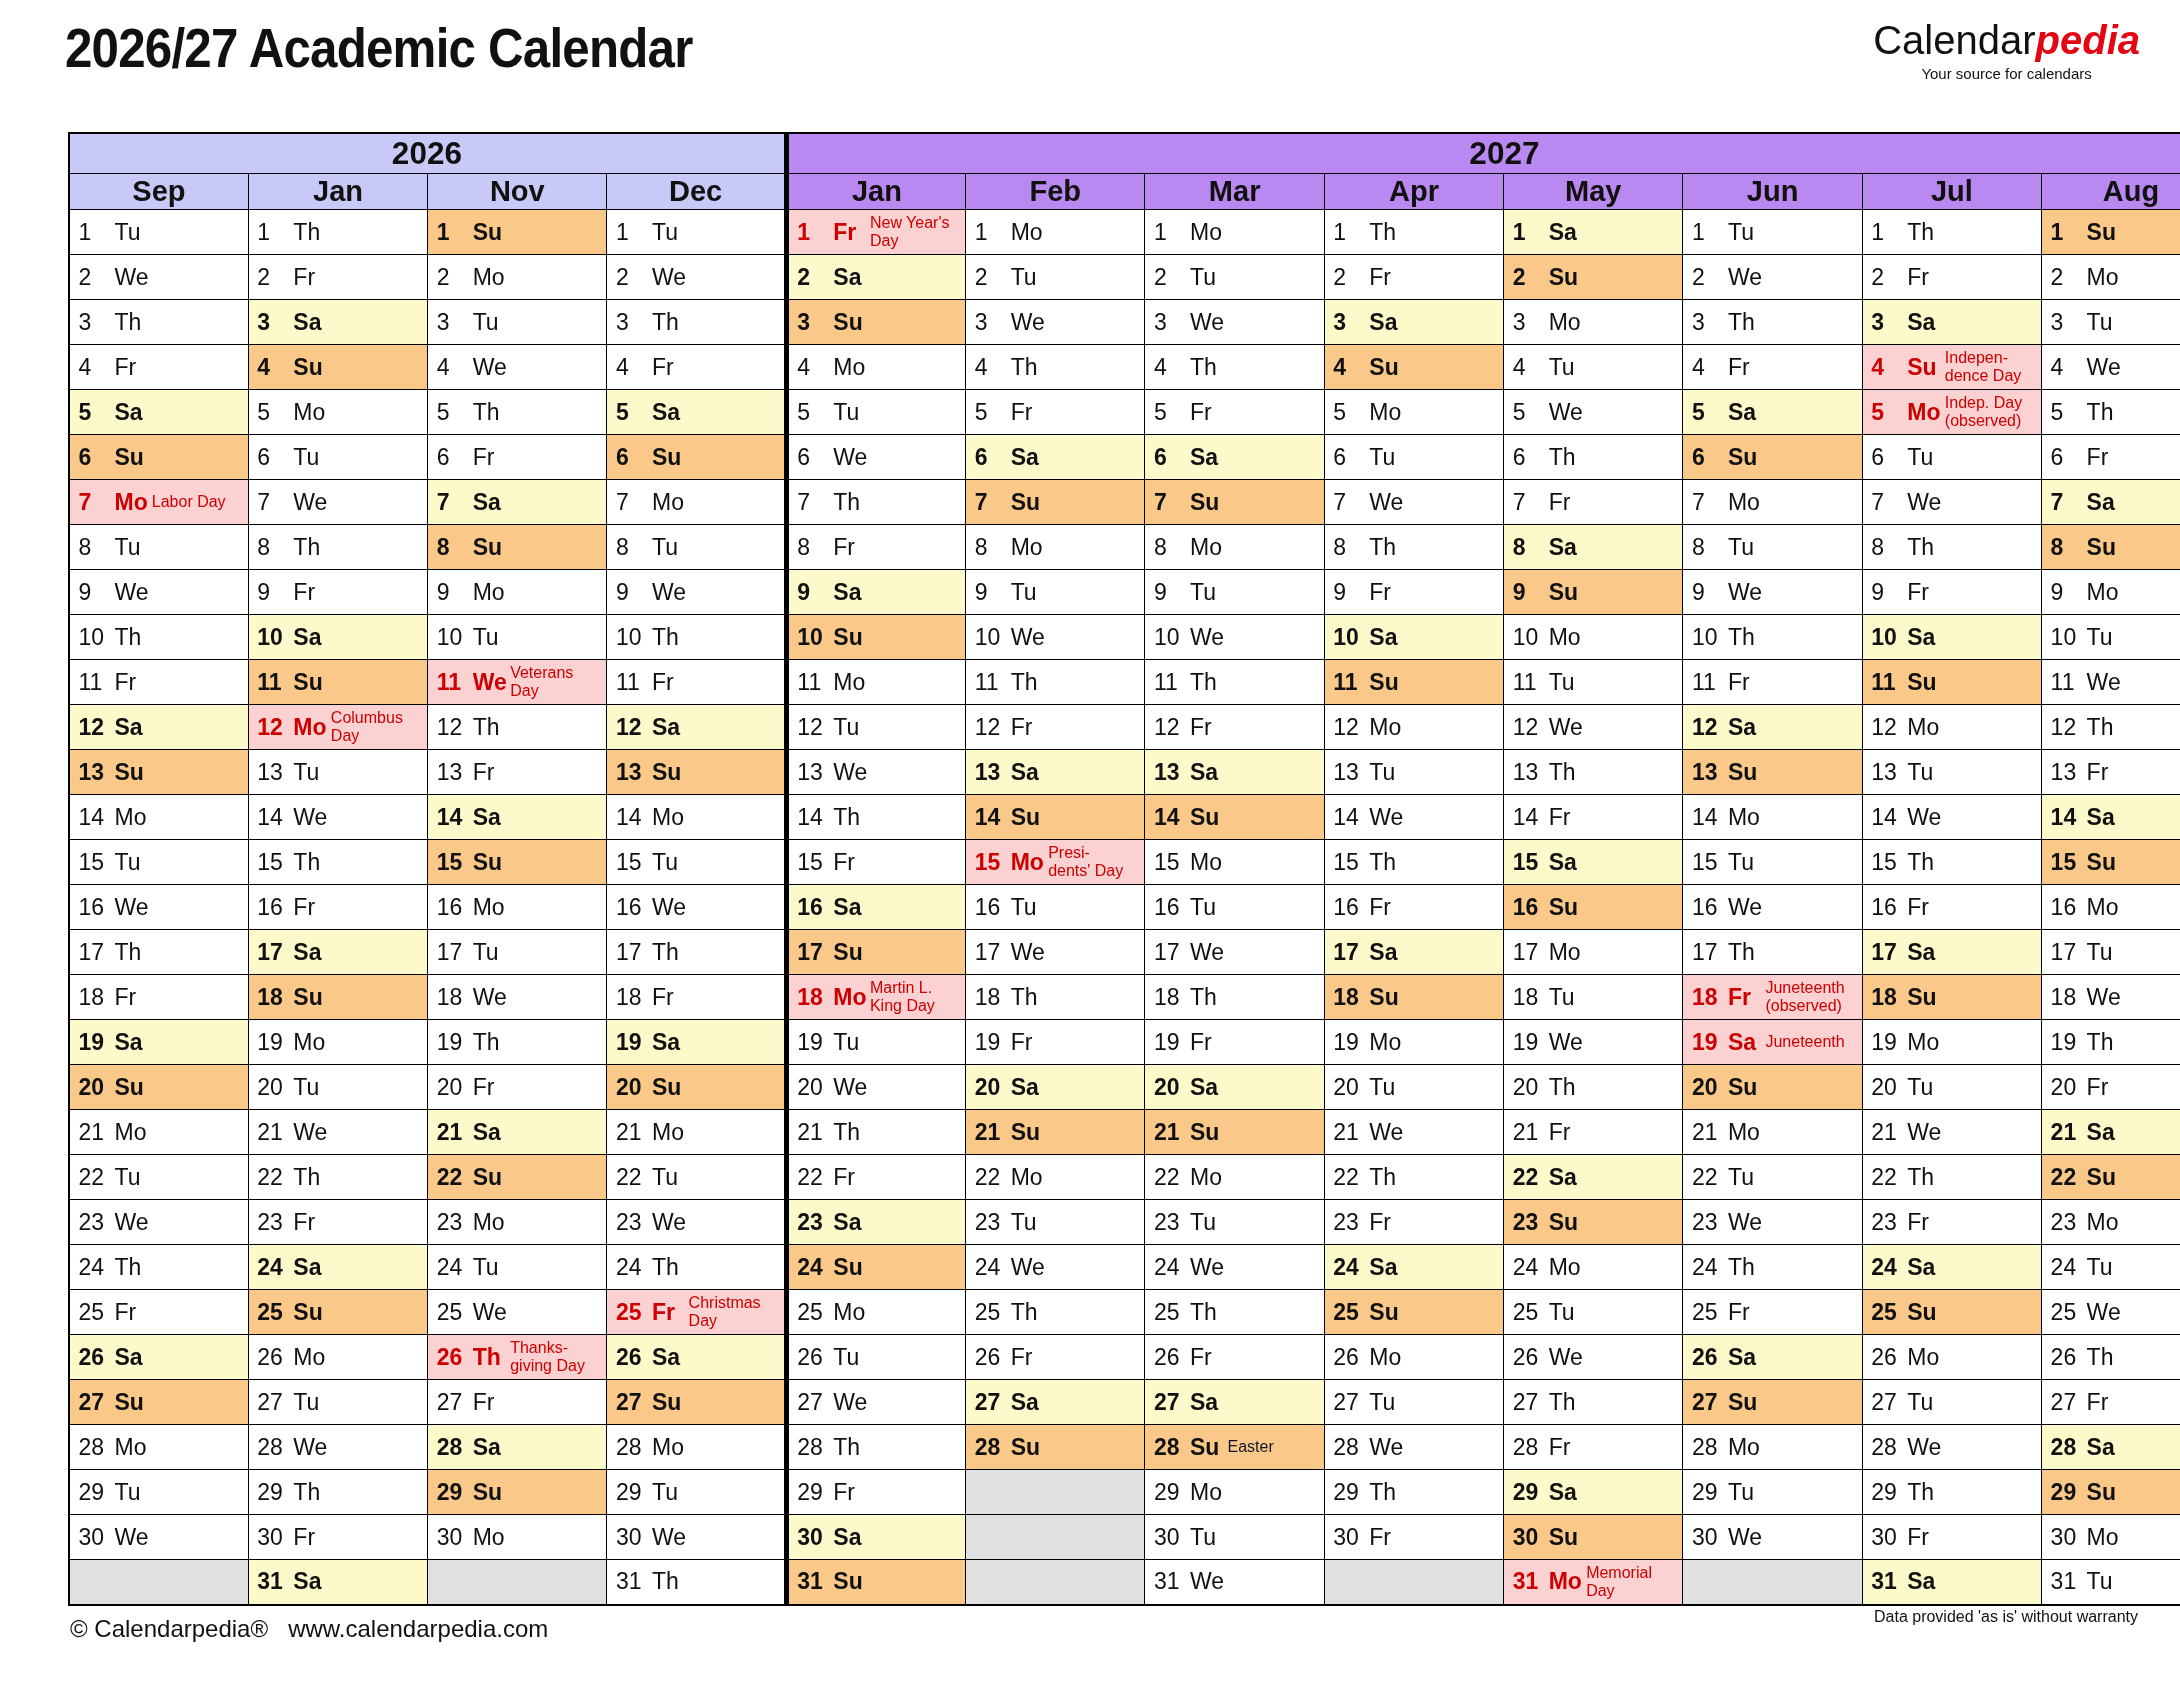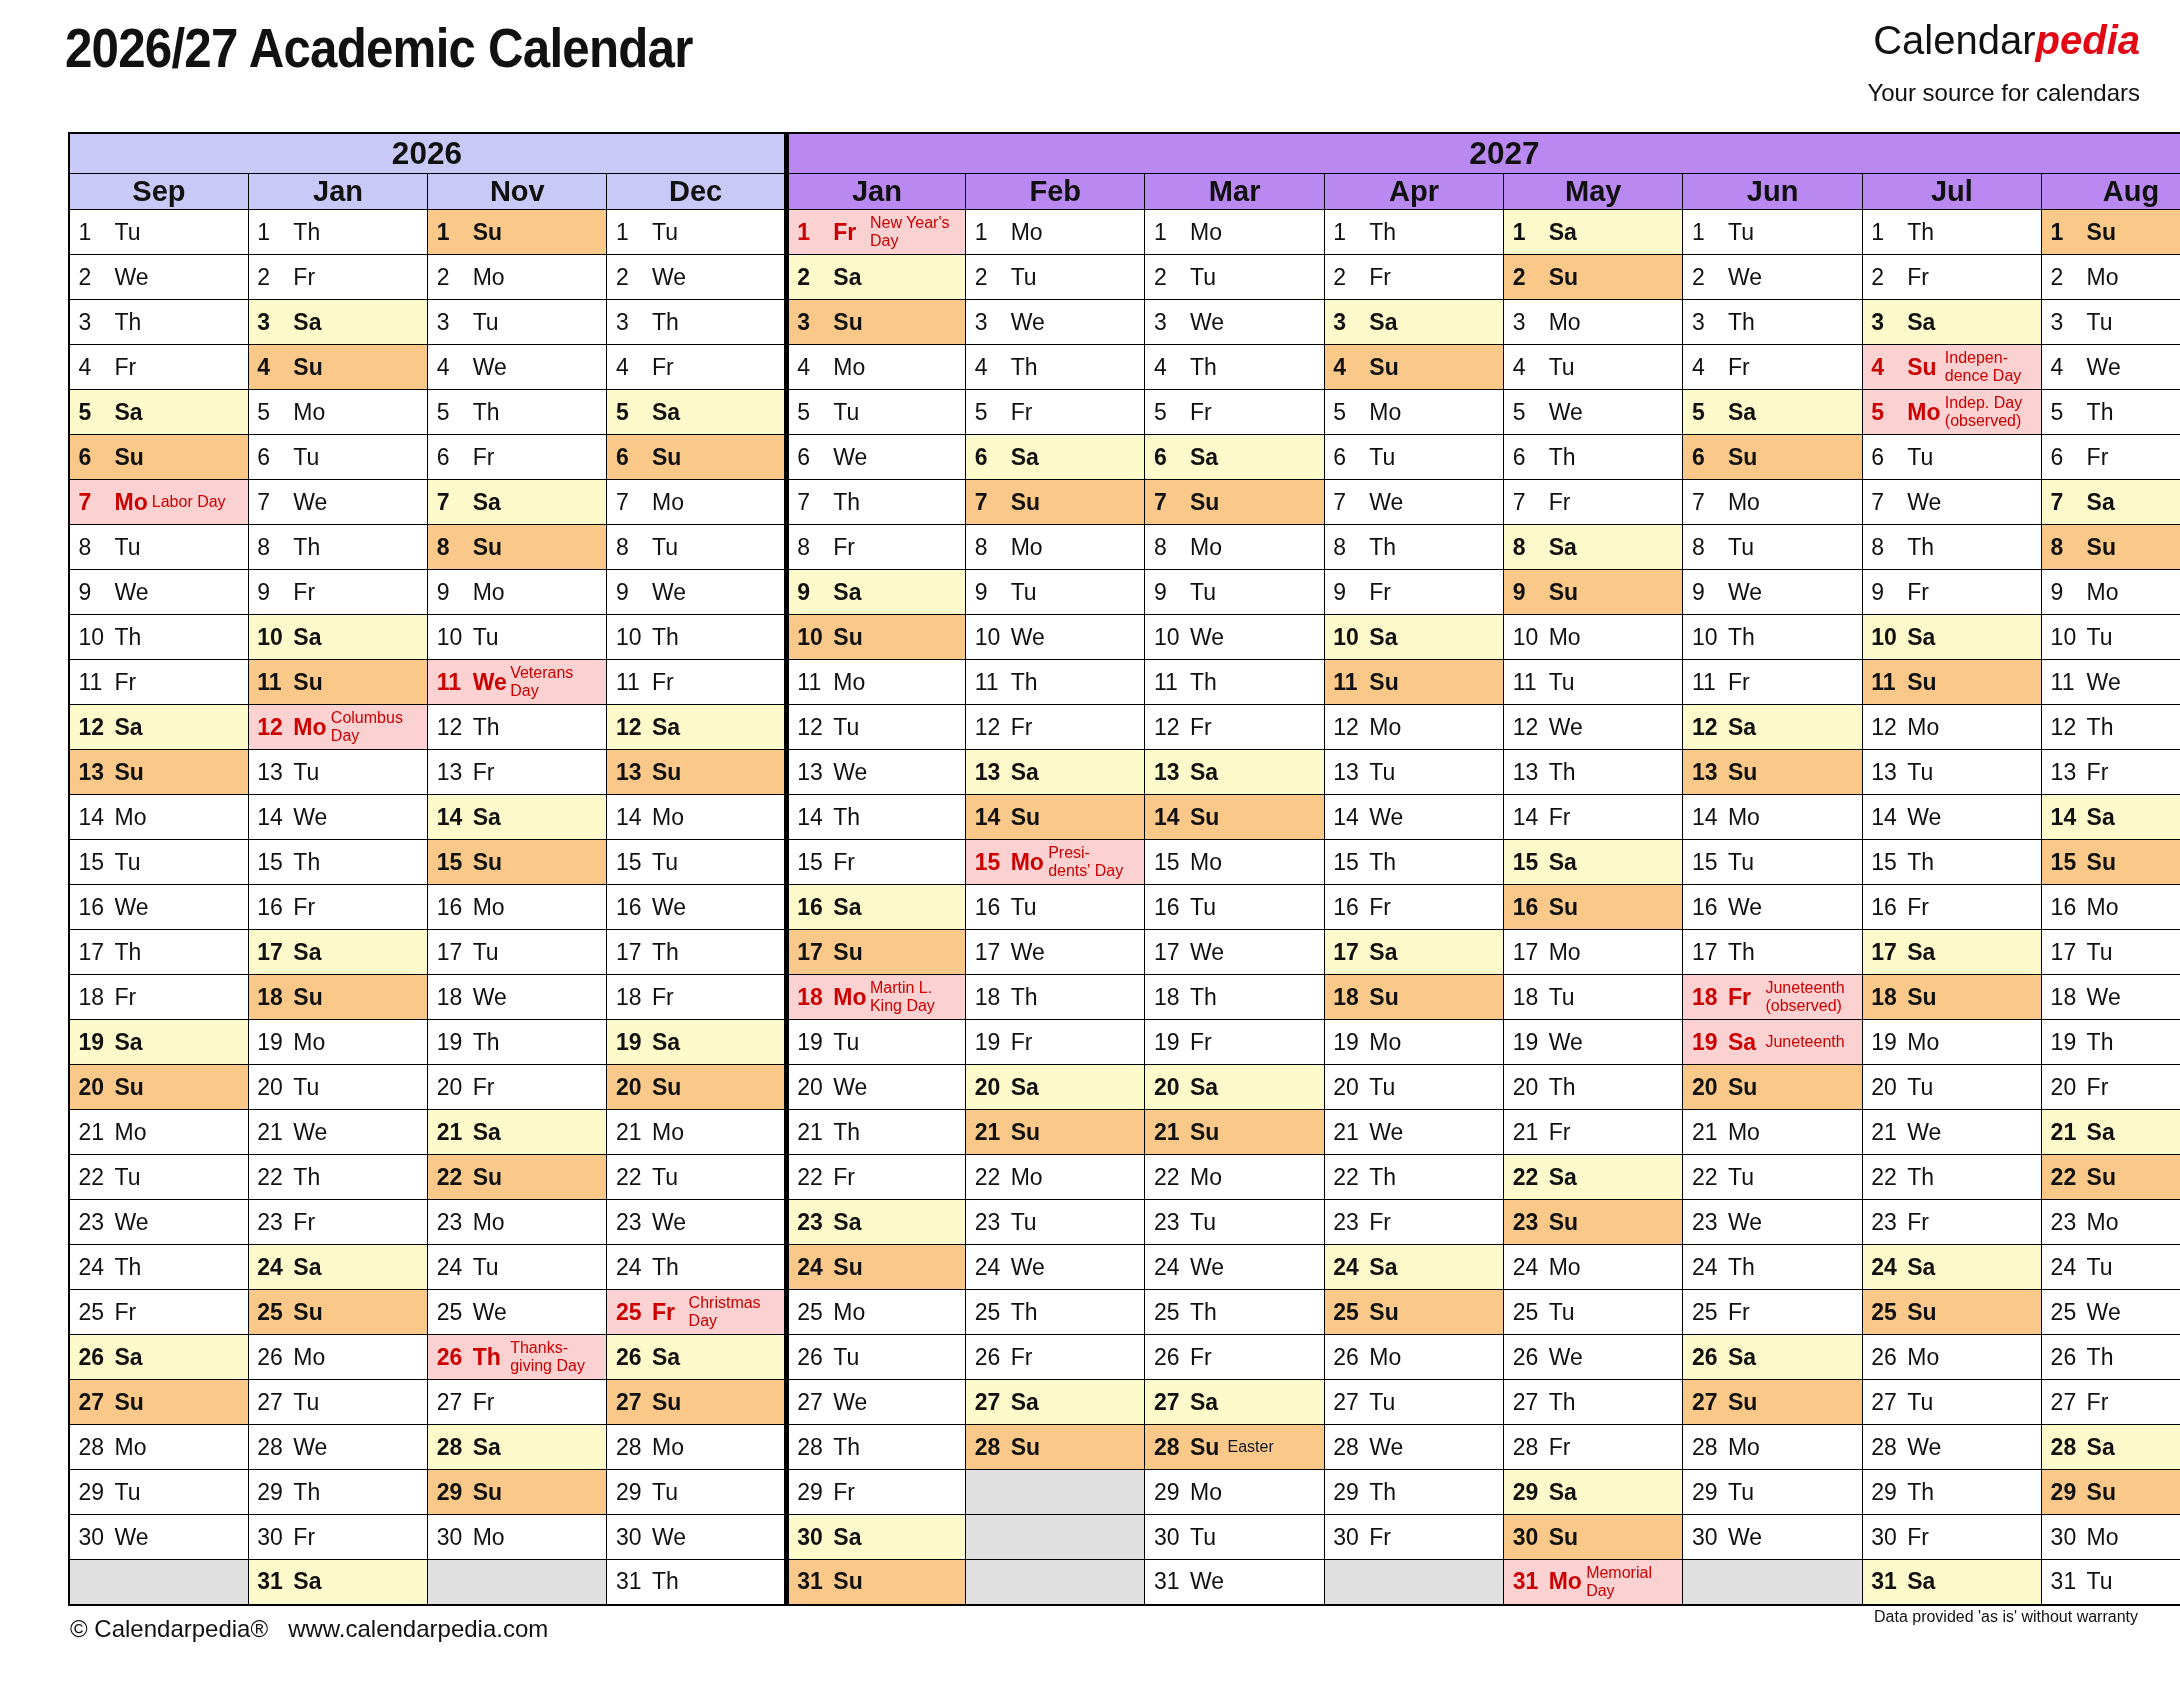--- a/index.html
+++ b/index.html
@@ -9,24 +9,24 @@
     --holiday-text:#cc0000; --logo-red:#e30613;
   }
   *{box-sizing:border-box}
   html,body{margin:0;padding:0}
   body{width:2181px;height:1682px;background:#fff;position:relative;
        font-family:"Liberation Sans",sans-serif;color:#111;overflow:hidden}
 
   .title{position:absolute;left:65px;top:15.3px;font-size:56px;font-weight:bold;
          letter-spacing:-0.9px;transform:scaleX(.88);transform-origin:left center;white-space:nowrap}
 
-  .logo{position:absolute;top:20.4px;right:41px;text-align:right}
+  .logo{position:absolute;top:20.4px;right:41px;text-align:center}
   .logo-main{font-size:40px;line-height:1.02;white-space:nowrap}
   .logo-red{color:var(--logo-red);font-weight:bold;font-style:italic}
-  .logo-tagline{font-size:24px;margin-top:18px;white-space:nowrap}
+  .logo-tagline{font-size:15px;margin-top:4px;white-space:nowrap}
 
   table.cal{position:absolute;left:68px;top:132px;width:2154px;
             border-collapse:collapse;table-layout:fixed;border:2.6px solid #000}
   .cal th,.cal td{border:1.7px solid #000;overflow:hidden}
   .cal th.year{height:34px;font-size:31.5px;font-weight:bold;text-align:center}
   .cal th.month{height:34px;font-size:29px;font-weight:bold;}
   .y26{background:var(--year2026-bg)}
   .y27{background:var(--year2027-bg)}
   .yd{border-left-width:5.1px !important}
 

